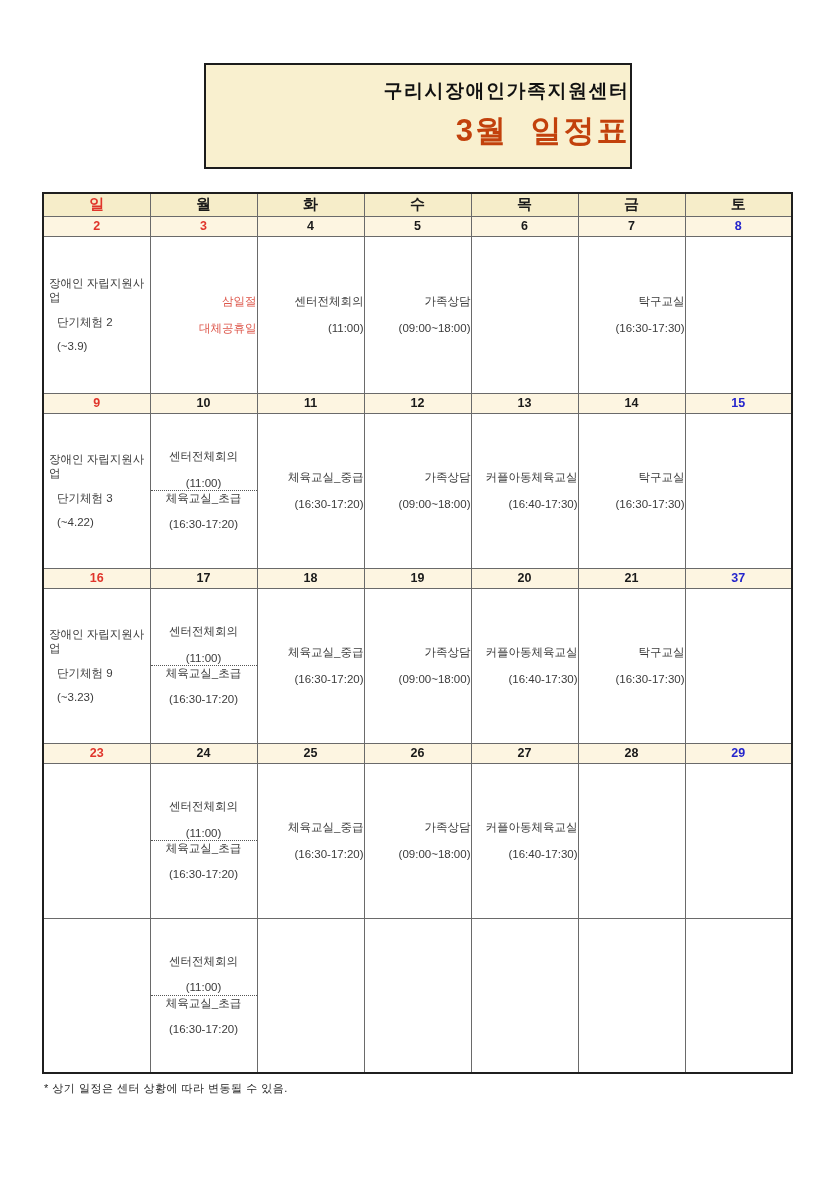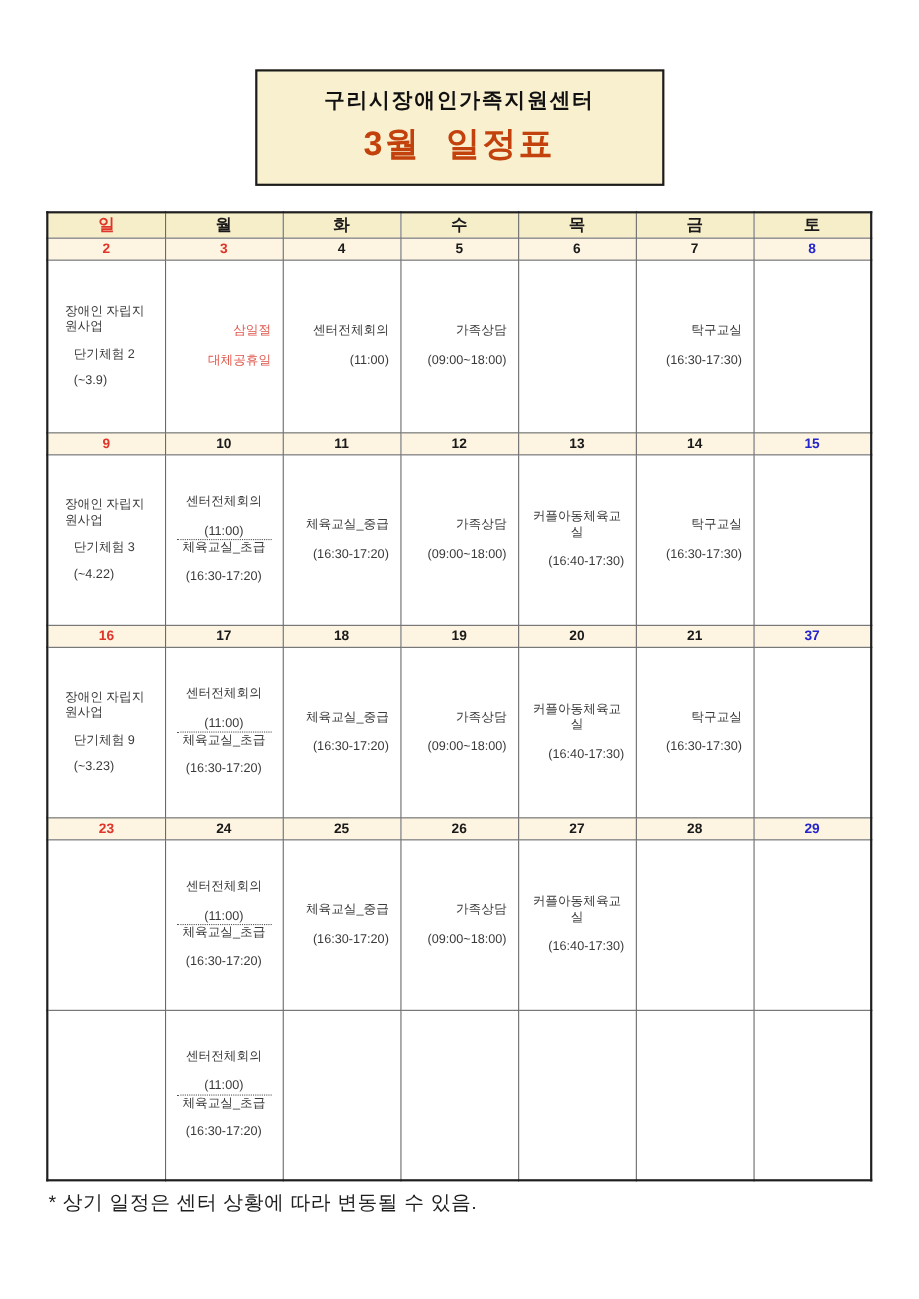--- a/index.html
+++ b/index.html
@@ -11,25 +11,25 @@
   .page {
     position: relative;
     width: 835px;
     height: 1181px;
     background: #ffffff;
     overflow: hidden;
   }
 
   
   .title-box {
-    width: 372px;
+    width: 428px;
     margin: 63px auto 0 auto;
     border: 2px solid #1c1c1c;
     background: var(--c-cream_title, #f9f0cf);
-    text-align: center;
+    text-align: right;
     padding: 13px 0 15px 0;
   }
   .title-org {
     font-size: 19px;
     font-weight: bold;
     letter-spacing: 1.5px;
     color: #111;
     margin-bottom: 6px;
   }
   .title-heading {
@@ -68,21 +68,21 @@
     font-size: 12.5px;
     font-weight: bold;
     text-align: center;
     color: var(--c-black_date, #1a1a1a);
   }
   .c-red  { color: var(--c-red_date, #e0352b) !important; }
   .c-blue { color: var(--c-blue_date, #2525cc) !important; }
 
   tr.content-row { height: 155px; }
   tr.content-row.first { height: 157px; }
-  td.content-td { padding: 10px; background: #fff; }
+  td.content-td { padding: 0; background: #fff; }
   .fill {
     height: 100%;
     display: flex;
     flex-direction: column;
     justify-content: center;
     align-items: center;
   }
   .entry {
     display: flex;
     flex-direction: column;
@@ -115,21 +115,21 @@
     font-size: 11.5px;
     color: #3a3a3a;
     text-align: center;
     line-height: 1.25;
   }
   .half.top { border-bottom: 1px dotted #555; }
 
   
   .footnote {
     margin: 7px 0 0 44px;
-    font-size: 18px;
+    font-size: 11px;
     color: #1e1e1e;
     letter-spacing: 0.5px;
   }
 </style>
 </head>
 <body>
 
 <div class="page">
 
   <div class="title-box">

